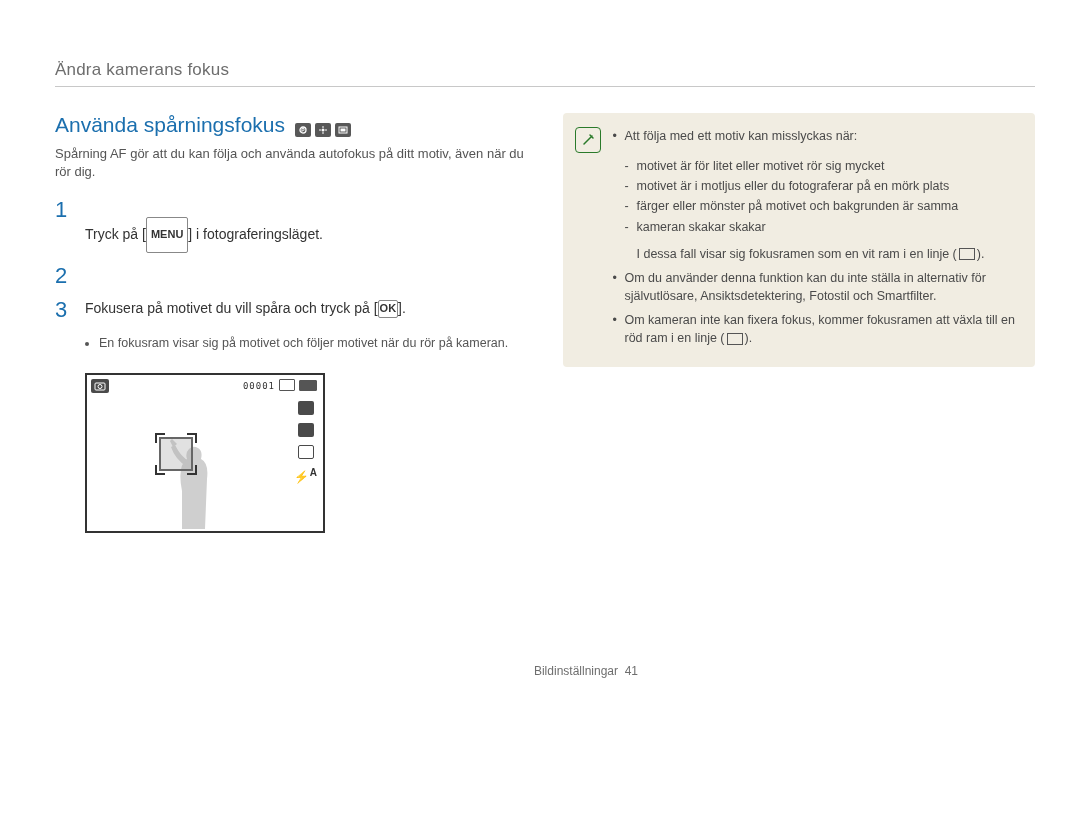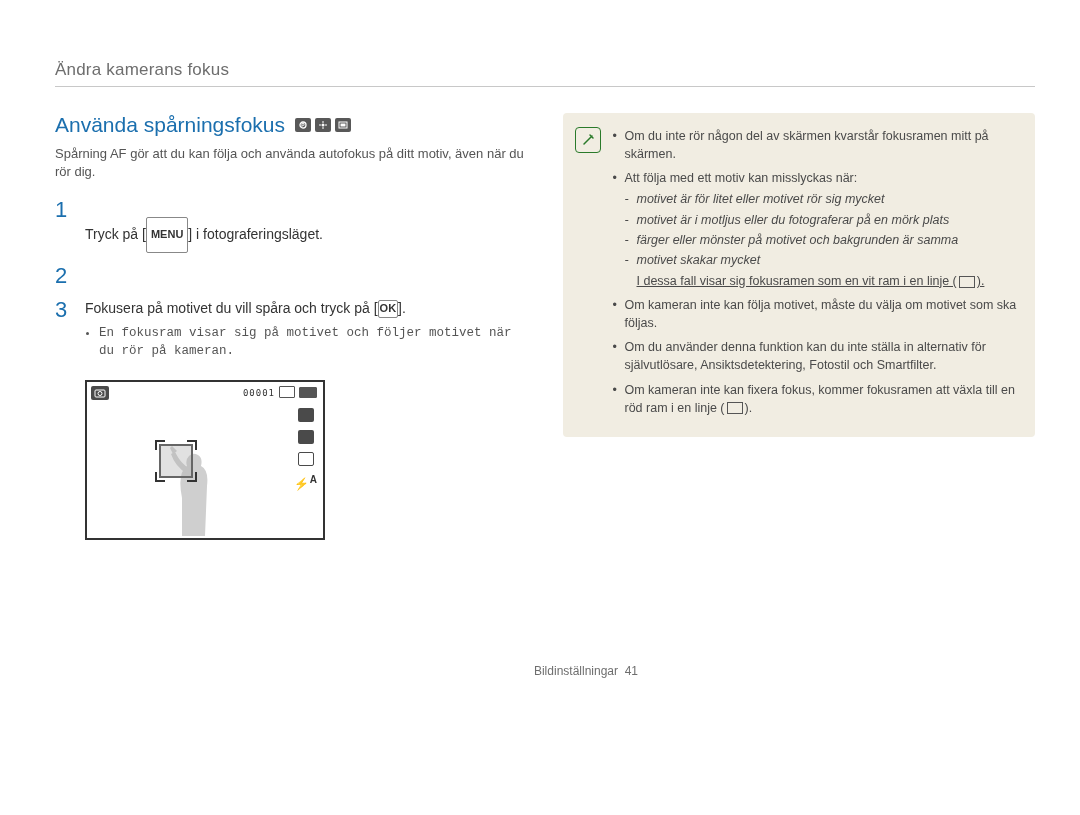--- a/index.html
+++ b/index.html
@@ -35,21 +35,21 @@
   .col {
     flex: 1;
     min-width: 0;
   }
   .section-heading {
     color: #1b6fae;
     font-size: 21px;
     font-weight: 400;
     margin: 0 0 8px 0;
     display: flex;
-    align-items: center;
+    align-items: flex-end;
     gap: 10px;
   }
   .mode-icons {
     display: inline-flex;
     gap: 4px;
   }
   .mode-icon {
     width: 16px;
     height: 14px;
     background: #585858;
@@ -103,23 +103,22 @@
     border-radius: 2px;
     padding: 0 1px;
     font-size: 11px;
     font-weight: bold;
     background: #fff;
     position: relative;
     top: -1px;
     text-align: right;
   }
   .sub-bullets {
-    margin: 6px 0 10px 0;
+    margin: 16px 0 10px 0;
     padding-left: 14px;
-    font-family: Liberation Mono, monospace;
   }
   .sub-bullets li {
     font-size: 12.5px;
     color: #555;
     line-height: 1.4;
     margin-bottom: 3px;
   }
   .bracket-label {
     font-weight: bold;
     color: #333;
@@ -255,38 +254,36 @@
     padding-left: 12px;
     margin-bottom: 6px;
   }
   .note-box > ul > li::before {
     content: "•";
     position: absolute;
     left: 0;
     top: 0;
   }
   .note-box ul ul {
-    margin-top: 3px;
-    font-style: italic;
+    margin-top: 12px;
   }
   .note-box ul ul li {
     position: relative;
     padding-left: 12px;
     margin-bottom: 2px;
   }
   .note-box ul ul li::before {
     content: "-";
     position: absolute;
     left: 0;
   }
   .note-box .indent-line {
     padding-left: 12px;
-    margin-top: 3px;
+    margin-top: 9px;
     margin-bottom: 6px;
-    text-decoration: underline;
   }
   .inline-rect {
     display: inline-block;
     width: 14px;
     height: 10px;
     border: 1.5px solid #555;
     vertical-align: middle;
     margin: 0 2px;
   }
   .footer {
@@ -392,34 +389,32 @@
     </div>
 
     <div class="col">
       <div class="note-box">
         <div class="note-icon">
           <svg width="14" height="14" viewBox="0 0 14 14">
               <path d="M3 11 L11 3 M9 2 L12 5" stroke="#2a7a2a" stroke-width="1.5" fill="none" stroke-linecap="round"></path>
             </svg>
         </div>
         <ul>
-          <li>Om du inte rör någon del av skärmen kvarstår fokusramen mitt på skärmen.</li>
           <li>
             <span>Att följa med ett motiv kan misslyckas när:</span>
             <ul>
               <li>motivet är för litet eller motivet rör sig mycket</li>
               <li>motivet är i motljus eller du fotograferar på en mörk plats</li>
               <li>färger eller mönster på motivet och bakgrunden är samma</li>
-              <li>motivet skakar mycket</li>
+              <li>kameran skakar skakar</li>
             </ul>
             <div class="indent-line">
               <span>I dessa fall visar sig fokusramen som en vit ram i en linje (</span><span class="inline-rect"></span>).
             </div>
           </li>
-          <li>Om kameran inte kan följa motivet, måste du välja om motivet som ska följas.</li>
           <li>Om du använder denna funktion kan du inte ställa in alternativ för självutlösare, Ansiktsdetektering, Fotostil och Smartfilter.</li>
           <li>
             <span>Om kameran inte kan fixera fokus, kommer fokusramen att växla till en röd ram i en linje (</span><span class="inline-rect"></span><span>).</span>
           </li>
         </ul>
       </div>
     </div>
 
   </div>
 

